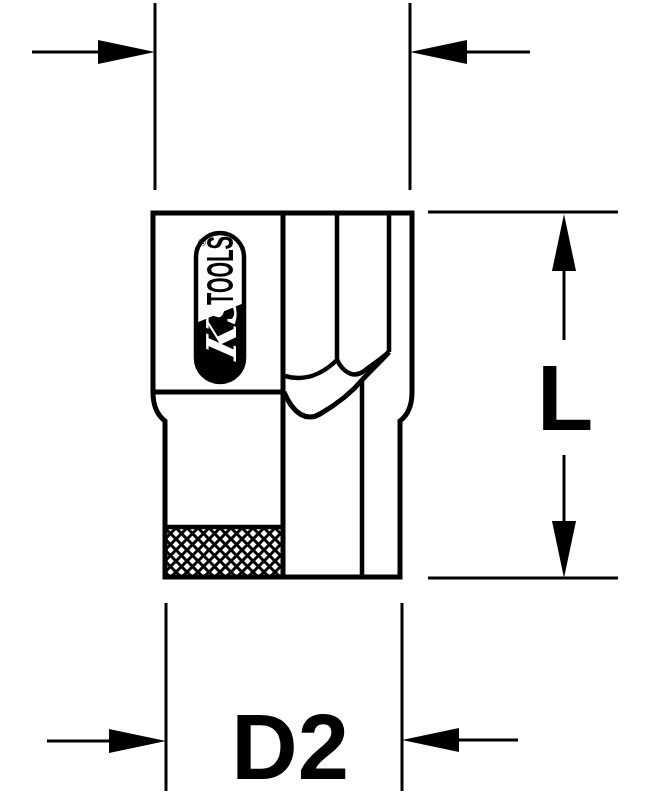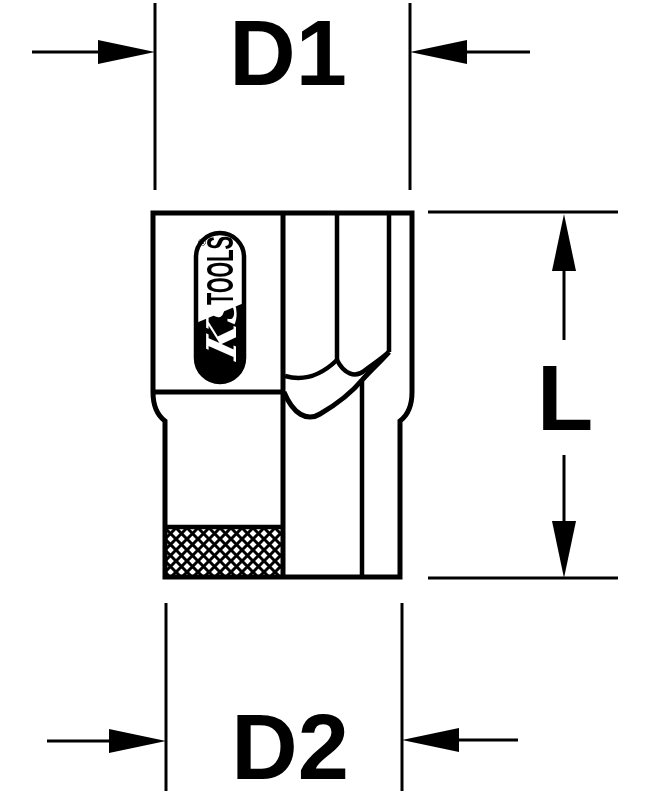--- a/index.html
+++ b/index.html
@@ -93,17 +93,16 @@
   <svg class="logo-svg" viewBox="0 0 155 54">
     <rect x="3" y="3" width="149" height="48" rx="24" fill="#ffffff" stroke="#000000" stroke-width="4.5"></rect>
     <path d="M62 3 L82 51 L27 51 A 24 24 0 0 1 27 3 Z" fill="#000000"></path>
     <text transform="translate(24,43) skewX(-14)" font-size="41" font-weight="bold" font-style="italic" font-family="&quot;DejaVu Serif&quot;, serif" fill="#ffffff">KS</text>
     <g transform="translate(80,40) scale(0.72,1.3)">
       <text font-size="28" font-weight="bold" font-family="&quot;Liberation Sans&quot;, sans-serif" fill="#000000">TOOLS</text>
     </g>
     <text x="139" y="13" font-size="10" font-family="&quot;Liberation Sans&quot;, sans-serif" fill="#000000">®</text>
   </svg>
 
-  <div class="dim-label" style="left:288px;top:53px;">D1</div>
   <div class="dim-label" style="left:565px;top:398px;">L</div>
   <div class="dim-label" style="left:290px;top:747px;">D2</div>
 
 </div>
 
 </body></html>

